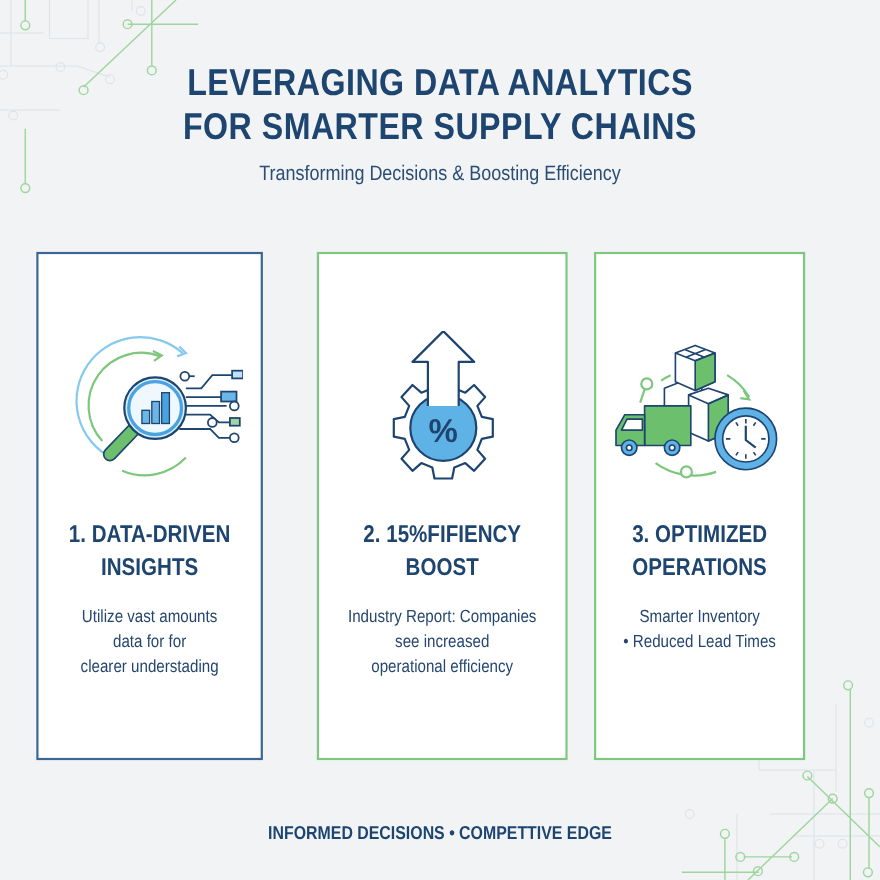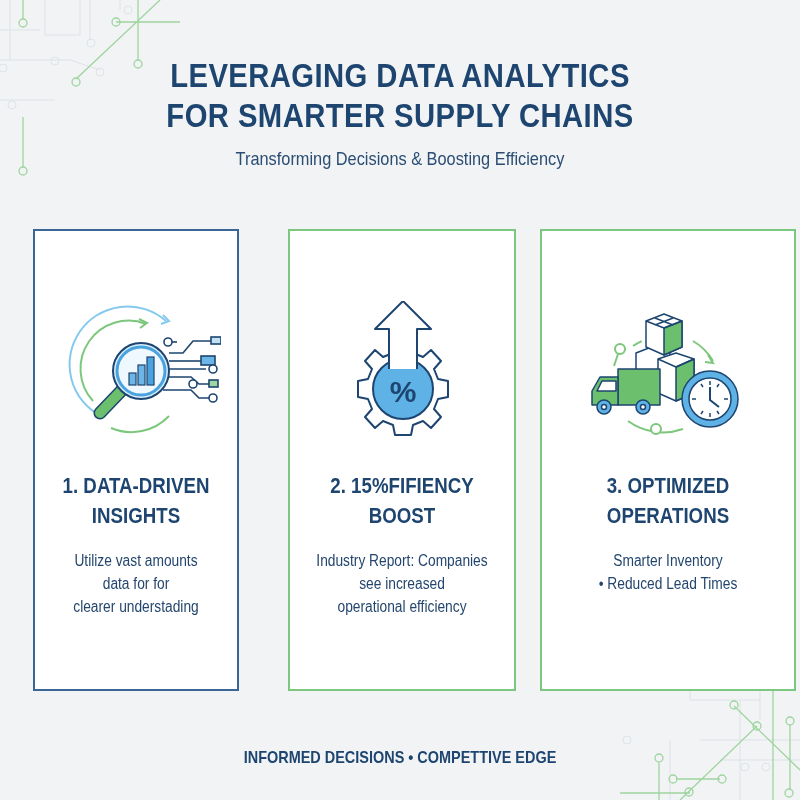--- a/index.html
+++ b/index.html
@@ -21,21 +21,21 @@
       position: absolute; left: 0; top: 148px; width: 800px; text-align: center;
       font-size: 19px; color: #2a4d73; transform: scaleX(0.86);
     }
     .card {
       position: absolute; top: 229px; height: 462px; background: #ffffff;
       border: 2px solid #7ec77e;
     }
     .card.blue { border-color: #3a6596; }
     .card-1 { left: 33px; width: 206px; }
     .card-2 { left: 288px; width: 228px; }
-    .card-3 { left: 540px; width: 256px; }
+    .card-3 { left: 540px; width: 192px; }
     .icon-wrap { position: absolute; left: 0; top: 60px; width: 100%; height: 170px; display: flex; justify-content: center; align-items: center; }
     .card-title {
       position: absolute; left: 0; top: 240px; width: 100%; text-align: center;
       font-size: 22px; font-weight: bold; line-height: 30px; color: #1d4570;
       transform: scaleX(0.85);
     }
     .card-title div { white-space: nowrap; }
     .card-body {
       position: absolute; left: 0; top: 318px; width: 100%; text-align: center;
       font-size: 16px; line-height: 23px; color: #24466e; transform: scaleX(0.86);

